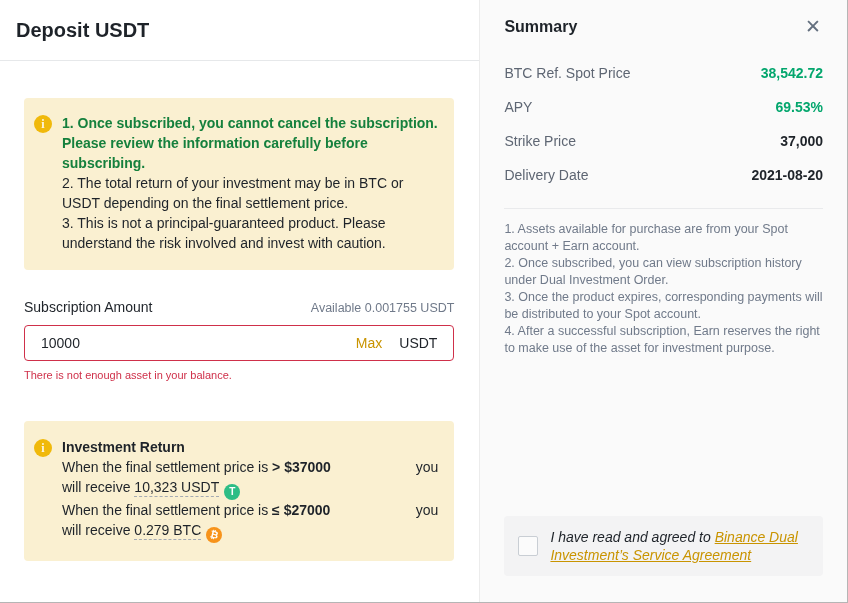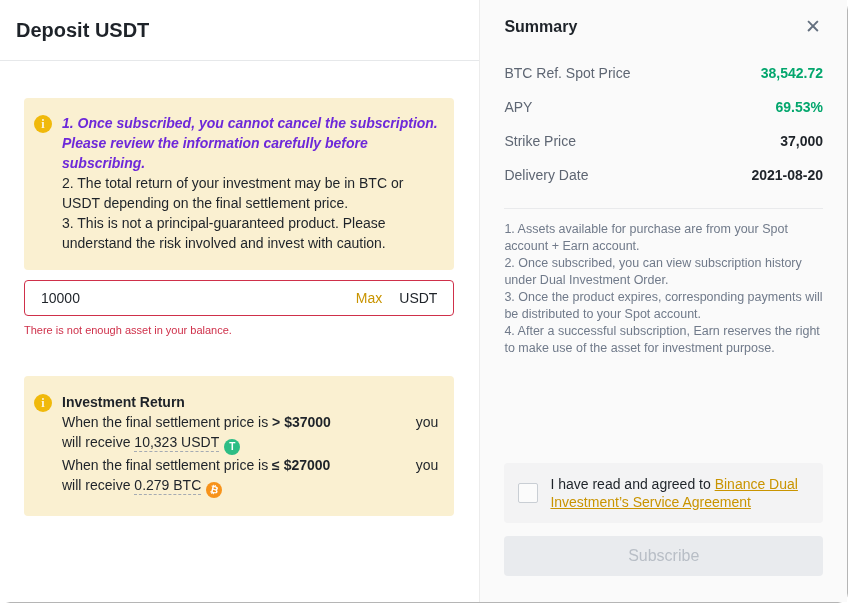--- a/index.html
+++ b/index.html
@@ -9,21 +9,20 @@
     color: #1E2329;
     width: 848px; height: 603px;
     overflow: hidden;
   }
   .modal {
     width: 848px; height: 603px;
     display: flex;
     border-right: 1px solid #b5b5b5;
     border-bottom: 1px solid #b5b5b5;
     background: #fff;
-    border-radius: 10px;
   }
   
   .left-panel { width: 481px; background: #fff; border-right: 1px solid #ECECEC; display: flex; flex-direction: column; }
   .left-header { height: 61px; border-bottom: 1px solid #E6E8EA; display: flex; align-items: center; padding-left: 16px; flex: none; }
   .left-header h1 { font-size: 20px; font-weight: 700; color: #1E2329; }
   .left-content { padding: 0 25px 0 24px; }
 
   .notice-box {
     margin-top: 37px;
     background: #FAF0D1;
@@ -37,21 +36,21 @@
     width: 18px; height: 18px;
     margin-top: 2px;
     border-radius: 50%;
     background: #F0B90B;
     color: #FDF6E3;
     font-size: 12px; font-weight: 700;
     display: inline-flex; align-items: center; justify-content: center;
     font-family: "Liberation Serif", serif;
   }
   .notice-text { font-size: 14px; line-height: 20px; color: #1E2329; }
-  .notice-text .warn-red { color: #6d28d9; font-weight: 700; font-style: italic; }
+  .notice-text .warn-red { color: #15803d; font-weight: 700; }
 
   .sub-row { margin-top: 29px; display: flex; justify-content: space-between; align-items: baseline; }
   .sub-label { font-size: 14px; color: #1E2329; }
   .sub-available { font-size: 12.5px; color: #707A8A; }
 
   .amount-box {
     margin-top: 10px;
     height: 36px;
     border: 1px solid #CF304A;
     border-radius: 4px;
@@ -108,21 +107,21 @@
   .row-value.green { color: #03A66D; }
 
   .divider { border-top: 1px solid #E9EAEC; margin: 7px 0 12px 0; }
 
   .notes { font-size: 12.5px; line-height: 17px; color: #707A8A; }
   .spacer { flex: 1; }
 
   .agreement-box {
     background: #F3F3F4; border-radius: 4px;
     padding: 12px 14px;
-    display: flex; align-items: center; gap: 12px;
+    display: flex; align-items: center; gap: 12px; font-style: italic;
   }
   .checkbox {
     flex: none; width: 20px; height: 20px;
     border: 1px solid #C9CED4; border-radius: 2px;
     background: #FBFBFB; cursor: pointer;
   }
   .agreement-label { font-size: 14px; line-height: 18px; color: #1E2329; }
   .agreement-label a { color: #C99400; text-decoration: underline; cursor: pointer; }
 
   .subscribe-btn {
@@ -148,20 +147,24 @@
 
       <div class="notice-box">
         <span class="info-icon">i</span>
         <div class="notice-text">
           <p class="warn-red">1. Once subscribed, you cannot cancel the subscription. Please review the information carefully before subscribing.</p>
           <p>2. The total return of your investment may be in BTC or USDT depending on the final settlement price.</p>
           <p>3. This is not a principal-guaranteed product. Please understand the risk involved and invest with caution.</p>
         </div>
       </div>
 
+      <div class="sub-row">
+        <span class="sub-label">Subscription Amount</span>
+        <span class="sub-available">Available 0.001755 USDT</span>
+      </div>
 
       <div class="amount-box">
         <input type="text" value="10000" style="">
         <span class="max-btn">Max</span>
         <span class="ccy-label">USDT</span>
       </div>
 
       <div class="error-text">There is not enough asset in your balance.</div>
 
       <div class="return-box">
@@ -231,16 +234,15 @@
       <div>4. After a successful subscription, Earn reserves the right to make use of the asset for investment purpose.</div>
     </div>
 
     <div class="spacer"></div>
 
     <div class="agreement-box">
       <div class="checkbox"></div>
       <div class="agreement-label"><span>I have read and agreed to </span><a>Binance Dual Investment’s Service Agreement</a></div>
     </div>
 
-    <button class="subscribe-btn">Subscribe</button>
 
   </div>
 </div>
 
 </body></html>

